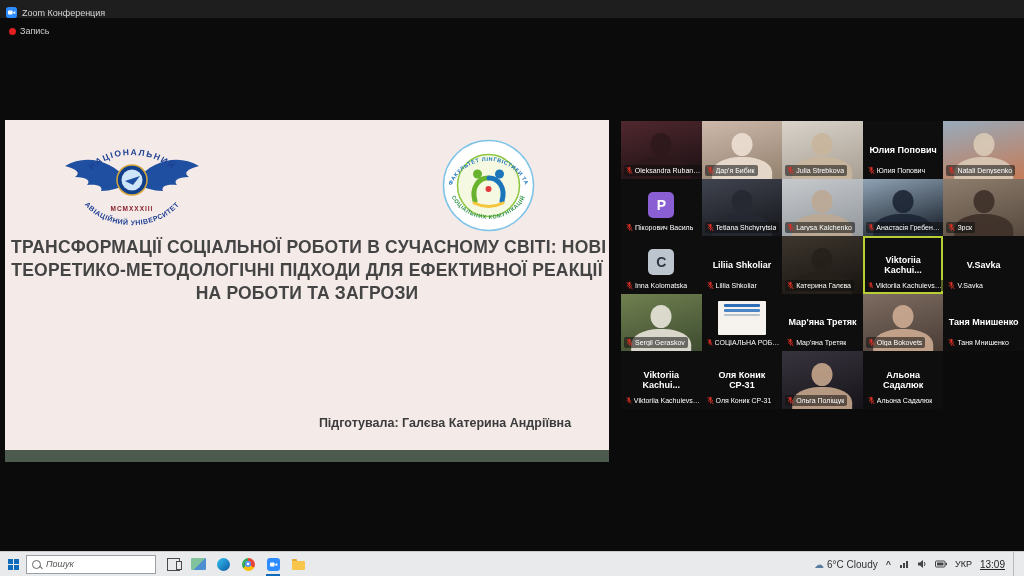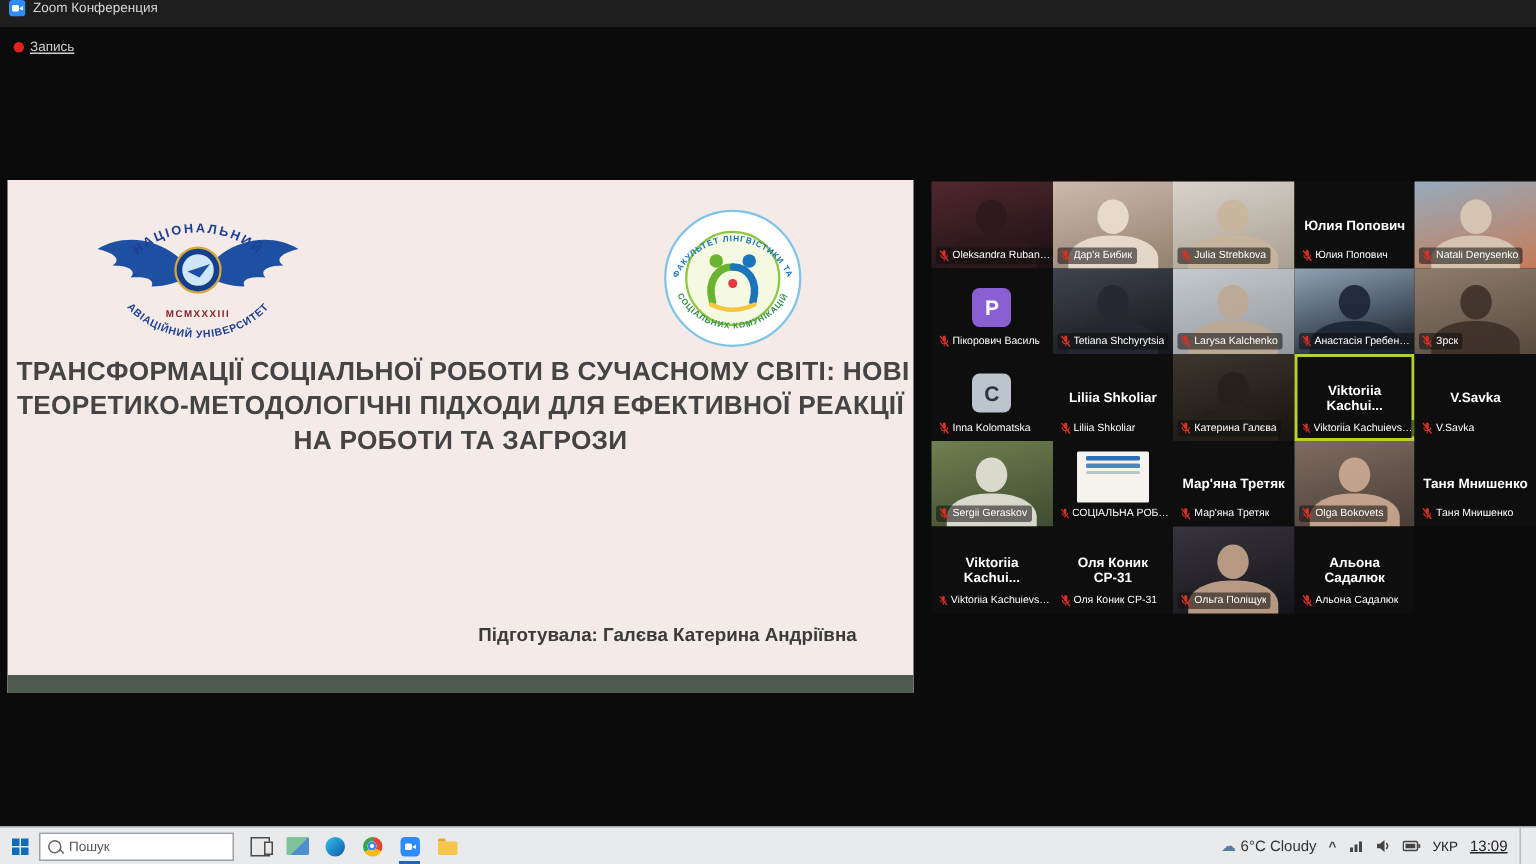--- a/index.html
+++ b/index.html
@@ -1,25 +1,25 @@
 <!DOCTYPE html>
 <html><head>
 <meta charset="utf-8">
 <style>
   html,body{margin:0;padding:0;background:#000;font-family:"Liberation Sans",sans-serif;}
   .stage{position:relative;width:1024px;height:576px;background:#0b0b0b;overflow:hidden;}
 
   
-  .titlebar{position:absolute;top:0;left:0;right:0;height:18px;background:#1e1e1e;display:flex;align-items:flex-start;gap:5px;padding-left:6px;}
+  .titlebar{position:absolute;top:0;left:0;right:0;height:18px;background:#1e1e1e;display:flex;align-items:flex-end;gap:5px;padding-left:6px;}
   .win-title{color:#d6d6d6;font-size:9px;}
 
   
   .rec{position:absolute;top:26px;left:9px;display:flex;align-items:center;gap:4px;}
   .rec-dot{width:7px;height:7px;border-radius:50%;background:#e02020;}
-  .rec-label{color:#cfcfcf;font-size:9px;text-decoration:underline;}
+  .rec-label{color:#cfcfcf;font-size:9px;}
 
   
   .slide{position:absolute;left:5px;top:120px;width:604px;height:342px;background:#f4ebe9;overflow:hidden;}
   .slide-footer{position:absolute;left:0;right:0;bottom:0;height:12px;background:#4d5a4e;}
   .logo-left{position:absolute;left:52px;top:12px;}
   .logo-right{position:absolute;left:436px;top:18px;}
   .slide-title{position:absolute;top:116px;left:6px;right:6px;text-align:center;color:#444;font-weight:bold;font-size:17.5px;line-height:1.32;letter-spacing:.2px;}
   .slide-title span{display:block;white-space:nowrap;}
   .prepared{position:absolute;bottom:32px;left:290px;width:300px;text-align:center;font-size:12.5px;font-weight:bold;color:#3b3b3b;}
 
@@ -36,21 +36,21 @@
   .mini-slide i.l2{background:#4a85c6;margin-top:2px;}
   .mini-slide i.l3{background:#b9c4cc;height:2px;margin-top:2px;}
   .nlabel{position:absolute;left:3px;bottom:3px;display:flex;align-items:center;gap:2px;background:rgba(15,15,15,.55);padding:1px 3px 1px 2px;border-radius:2px;max-width:93%;}
   .nlabel .txt{color:#fff;font-size:7px;white-space:nowrap;overflow:hidden;text-overflow:ellipsis;}
 
   
   .taskbar{position:absolute;left:0;right:0;bottom:0;height:24px;background:#e9eaec;border-top:1px solid #c9cccf;display:flex;align-items:center;}
   .start{width:26px;height:24px;display:flex;align-items:center;justify-content:center;}
   .winlogo{width:11px;height:11px;display:grid;grid-template-columns:1fr 1fr;grid-template-rows:1fr 1fr;gap:1px;}
   .winlogo b{background:#0f6cbd;}
-  .searchbox{width:118px;height:17px;background:#fff;border:1px solid #9aa0a6;display:flex;align-items:center;gap:5px;padding:0 5px;}
+  .searchbox{width:118px;height:17px;background:#fff;border:1px solid #9aa0a6;display:flex;align-items:center;gap:5px;padding:0 5px;font-style:italic;}
   .mag{width:7px;height:7px;border:1.3px solid #666;border-radius:50%;position:relative;flex:0 0 auto;}
   .mag::after{content:"";position:absolute;width:4px;height:1.4px;background:#666;transform:rotate(45deg);right:-3px;bottom:-1px;}
   .search-text{font-size:9px;color:#555;}
   .tb-icons{display:flex;align-items:center;gap:9px;margin-left:9px;height:24px;}
   .tb-app{position:relative;display:flex;align-items:center;justify-content:center;width:16px;height:24px;}
   .tb-app.running::after{content:"";position:absolute;bottom:0;left:1px;right:1px;height:2px;background:#0f6cbd;}
   .ico-taskview{width:11px;height:11px;border:1.2px solid #4a4a4a;position:relative;}
   .ico-taskview::after{content:"";position:absolute;right:-3px;top:2px;width:4px;height:7px;border:1.2px solid #4a4a4a;background:#e9eaec;}
   .ico-photo{width:15px;height:12px;border-radius:1px;background:linear-gradient(135deg,#7fc29b 0 55%,#4e8fd0 55%);}
   .ico-edge{width:13px;height:13px;border-radius:50%;background:linear-gradient(135deg,#35c1f1,#0c59a4);}

